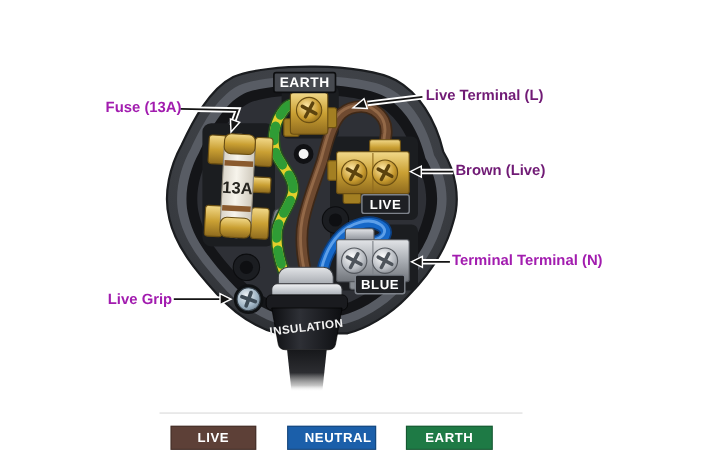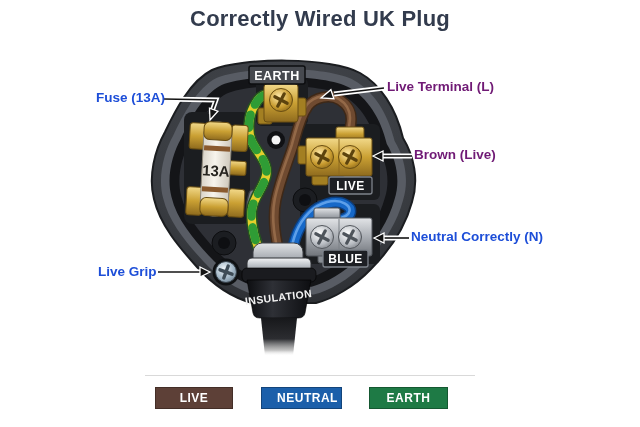--- a/index.html
+++ b/index.html
@@ -1,21 +1,21 @@
 <!DOCTYPE html>
 <html><head>
 <meta charset="utf-8">
 <style>
   html,body{margin:0;padding:0;background:#fff;}
   #stage{position:relative;width:640px;height:427px;background:#ffffff;overflow:hidden;
          font-family:"Liberation Sans",sans-serif;}
   .title{position:absolute;top:6px;left:0;width:100%;text-align:center;
          font-size:22px;font-weight:800;color:#323b4d;letter-spacing:.2px;}
   .co{position:absolute;font-size:13.5px;font-weight:700;white-space:nowrap;}
-  .co.dark{color:#1d4ed8;}
+  .co.dark{color:#a21caf;}
   .co.brown{color:#701a75;}
   #fuse-label{left:96px;top:90px;}
   #live-terminal-label{left:387px;top:79px;}
   #brown-live-label{left:414px;top:147px;}
   #neutral-terminal-label{left:411px;top:229px;}
   #cable-grip-label{left:98px;top:264px;}
   .sep{position:absolute;top:375px;left:145px;width:330px;height:1px;background:#d9d9d9;}
   .chip{position:absolute;top:387px;height:22px;box-sizing:border-box;
         border:1px solid rgba(0,0,0,.28);display:flex;align-items:center;justify-content:center;
         color:#fff;font-size:12px;font-weight:700;letter-spacing:.5px;}
@@ -23,21 +23,20 @@
   #legend-neutral{left:261px;width:81px;}
   #legend-earth{left:369px;width:79px;}
   svg{position:absolute;left:0;top:0;}
   svg text{font-family:"Liberation Sans",sans-serif;}
 </style>
 </head>
 <body>
 
 <div id="stage">
 
-  <div class="title">Correctly Wired UK Plug</div>
 
   <svg width="640" height="427" viewBox="0 0 640 427">
     <defs>
       <linearGradient id="brassGrad" x1="0" y1="0" x2="0" y2="1">
         <stop offset="0" stop-color="#f2d98a"></stop>
           <stop offset="0.5" stop-color="#caa033"></stop>
           <stop offset="1" stop-color="#8f6b1e"></stop>
       </linearGradient>
       <radialGradient id="brassScrew" cx="0.4" cy="0.35" r="0.8">
         <stop offset="0" stop-color="#ffe9a8"></stop>
@@ -253,21 +252,21 @@
         <path d="M 158 272 L 200 272" stroke="#fff" stroke-width="5"></path>
         <path d="M 158 272 L 200 272" stroke="#141414" stroke-width="1.6"></path>
         <polygon points="210,272 200,267 200,277" fill="#141414" stroke="#fff" stroke-width="1.3"></polygon>
       </g>
     </g>
   </svg>
 
   <div class="co dark" id="fuse-label">Fuse (13A)</div>
   <div class="co brown" id="live-terminal-label">Live Terminal (L)</div>
   <div class="co brown" id="brown-live-label">Brown (Live)</div>
-  <div class="co dark" id="neutral-terminal-label">Neutral Correctly (N)</div>
+  <div class="co dark" id="neutral-terminal-label">Terminal Terminal (N)</div>
   <div class="co dark" id="cable-grip-label">Live Grip</div>
 
   <div class="sep"></div>
   <div class="chip" id="legend-live" style="background: rgb(93, 64, 55);">LIVE</div>
   <div class="chip" id="legend-neutral" style="background: rgb(27, 95, 170); padding-left: 12px;">NEUTRAL</div>
   <div class="chip" id="legend-earth" style="background: rgb(30, 122, 69);">EARTH</div>
 
 </div>
 
 </body></html>

